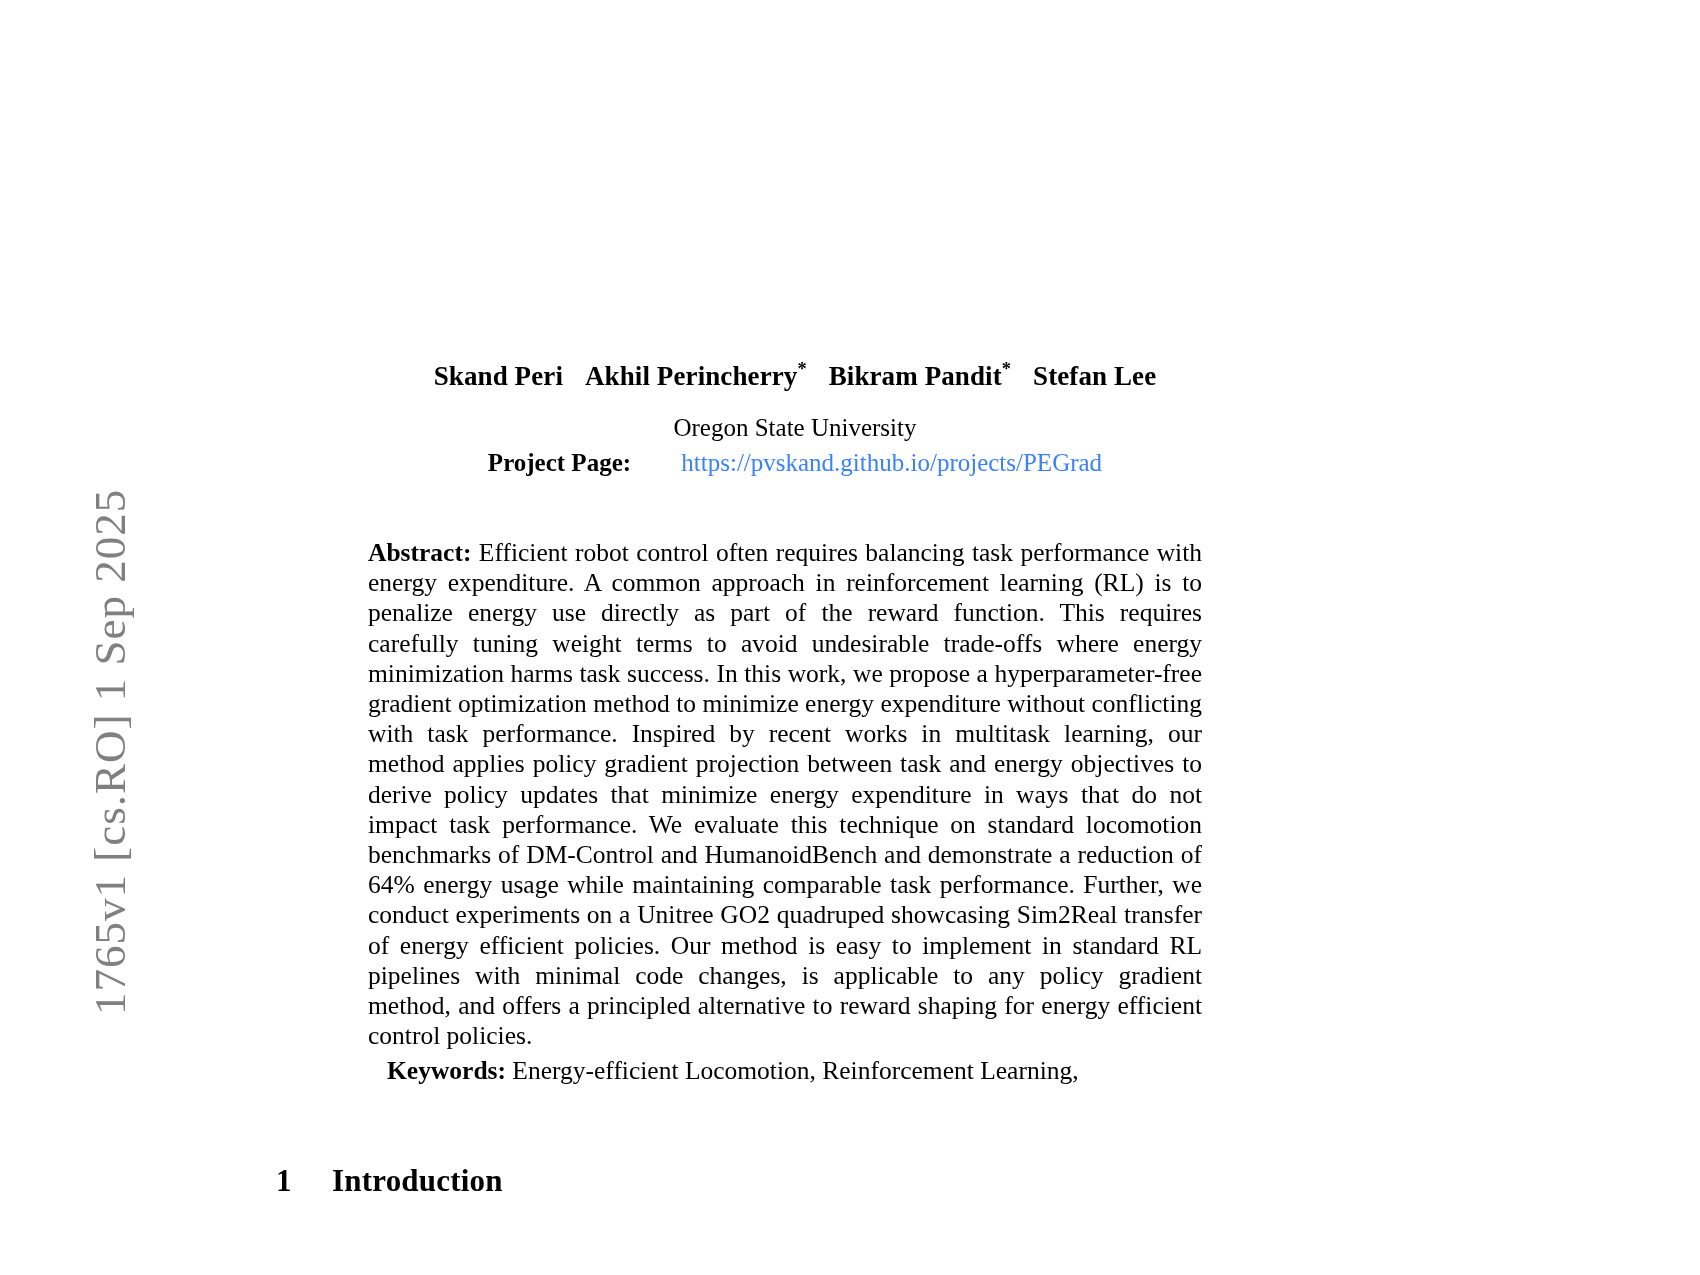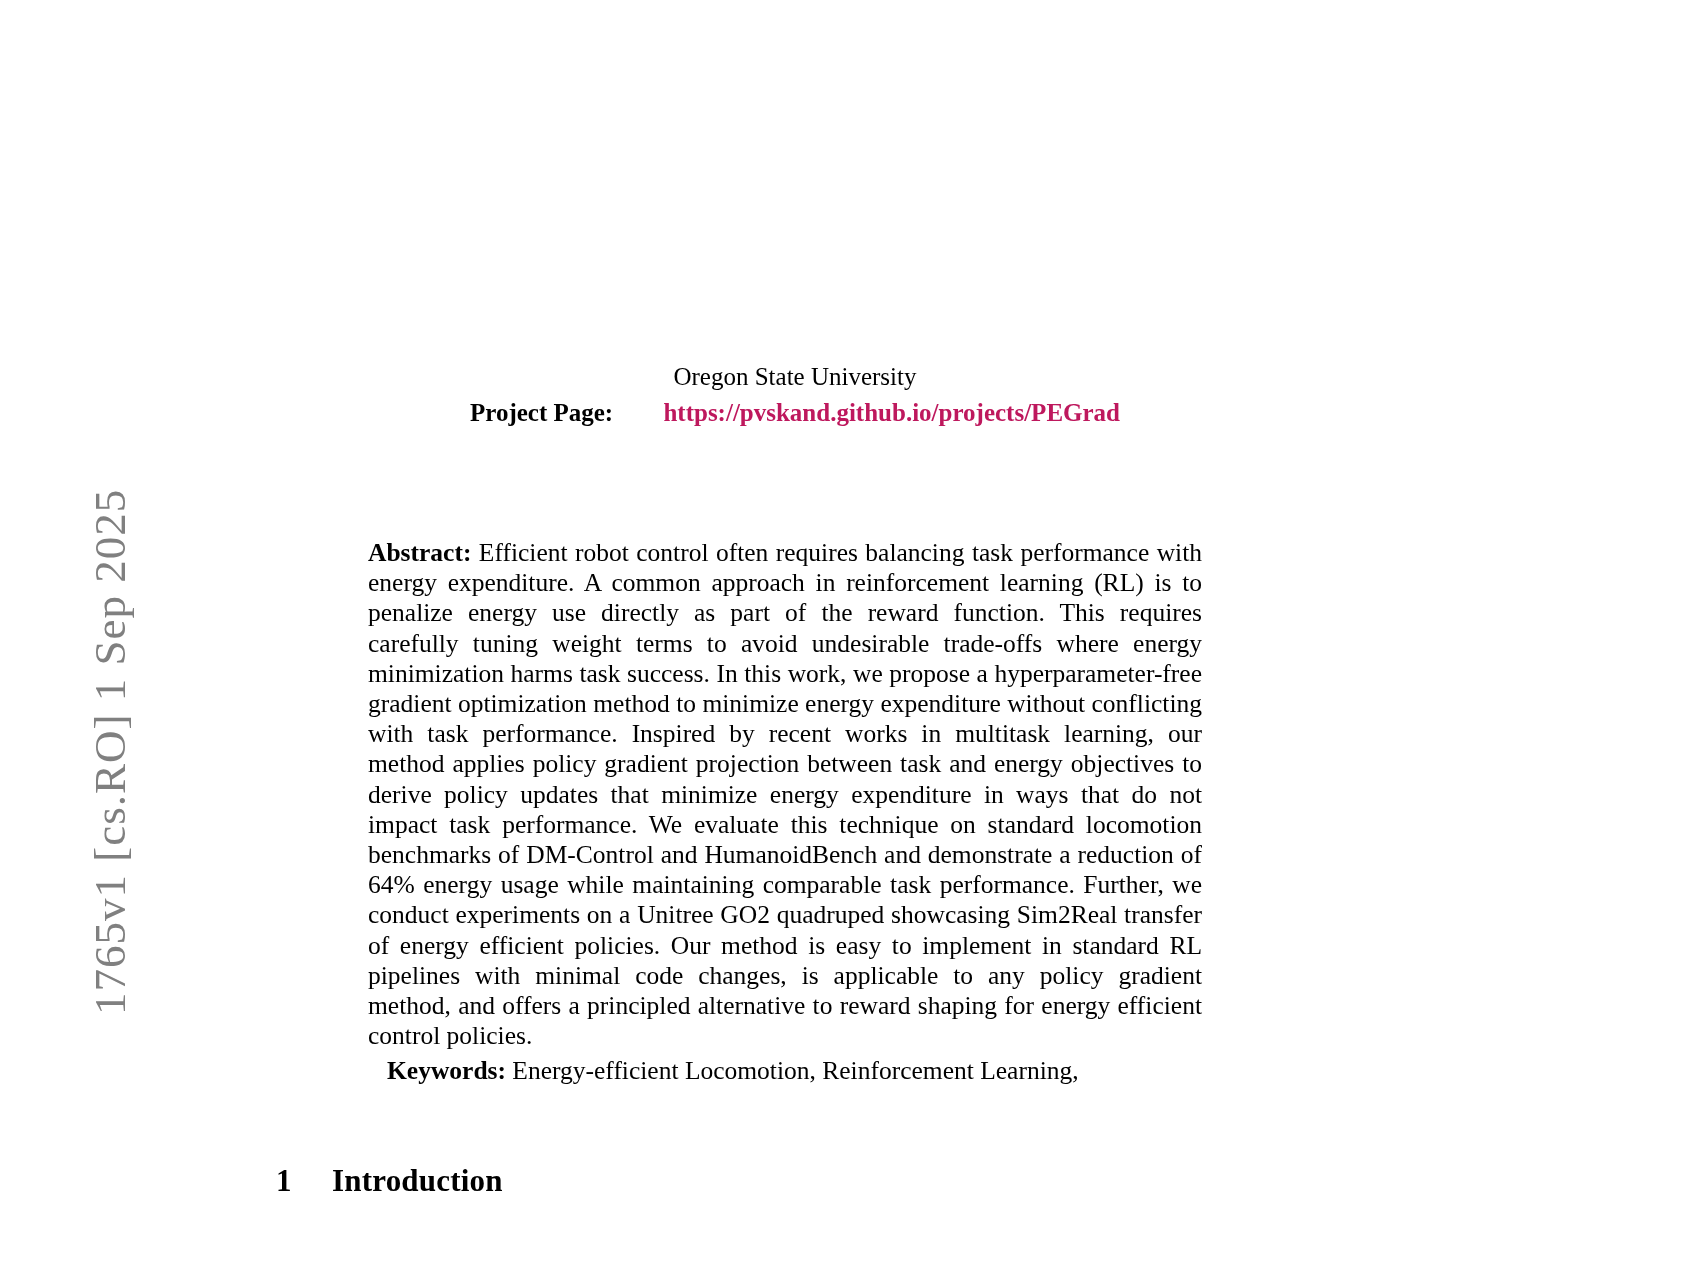--- a/index.html
+++ b/index.html
@@ -82,35 +82,35 @@
     margin: 0 11px;
   }
   .authors-line sup {
     font-size: 0.68em;
     vertical-align: super;
     font-weight: bold;
   }
   .affiliation-line {
     font-size: 25px;
     line-height: 1.3;
-    margin-top: 3px;
+    margin-top: 18px;
     font-weight: normal;
   }
   .projectpage-line {
     font-size: 25px;
     line-height: 1.35;
     margin-top: 2px;
   }
   .projectpage-label {
     font-weight: bold;
     margin-top: 6px;
   }
   .projectpage-url {
-    font-weight: bold;
-    color: #be185d;
+    font-weight: normal;
+    color: #3b82f6;
     text-decoration: none;
     margin-left: 44px;
   }
 
   
   .abstract-block {
     position: absolute;
     left: 368px;
     top: 538px;
     width: 834px;
@@ -161,20 +161,23 @@
 <body>
 
 <div class="arxiv-stamp">
   <span>1765v1  [cs.RO]  1 Sep 2025</span>
 </div>
 
 <div class="page">
 
 
   <div class="authors-block">
+    <div class="authors-line">
+      <span class="author"><span>Skand Peri</span><sup></sup></span><span class="author"><span>Akhil Perincherry</span><sup>*</sup></span><span class="author"><span>Bikram Pandit</span><sup>*</sup></span><span class="author"><span>Stefan Lee</span><sup></sup></span>
+    </div>
     <div class="affiliation-line">Oregon State University</div>
     <div class="projectpage-line">
       <span class="projectpage-label">Project Page:</span>
       <a class="projectpage-url" href="#">https://pvskand.github.io/projects/PEGrad</a>
     </div>
   </div>
 
   <div class="abstract-block">
     <p><span class="abstract-label">Abstract:</span> <span>Efficient robot control often requires balancing task performance with energy expenditure. A common approach in reinforcement learning (RL) is to penalize energy use directly as part of the reward function. This requires carefully tuning weight terms to avoid undesirable trade-offs where energy minimization harms task success. In this work, we propose a hyperparameter-free gradient optimization method to minimize energy expenditure without conflicting with task performance. Inspired by recent works in multitask learning, our method applies policy gradient projection between task and energy objectives to derive policy updates that minimize energy expenditure in ways that do not impact task performance. We evaluate this technique on standard locomotion benchmarks of DM-Control and HumanoidBench and demonstrate a reduction of 64% energy usage while maintaining comparable task performance. Further, we conduct experiments on a Unitree GO2 quadruped showcasing Sim2Real transfer of energy efficient policies. Our method is easy to implement in standard RL pipelines with minimal code changes, is applicable to any policy gradient method, and offers a principled alternative to reward shaping for energy efficient control policies.</span></p>
   </div>

